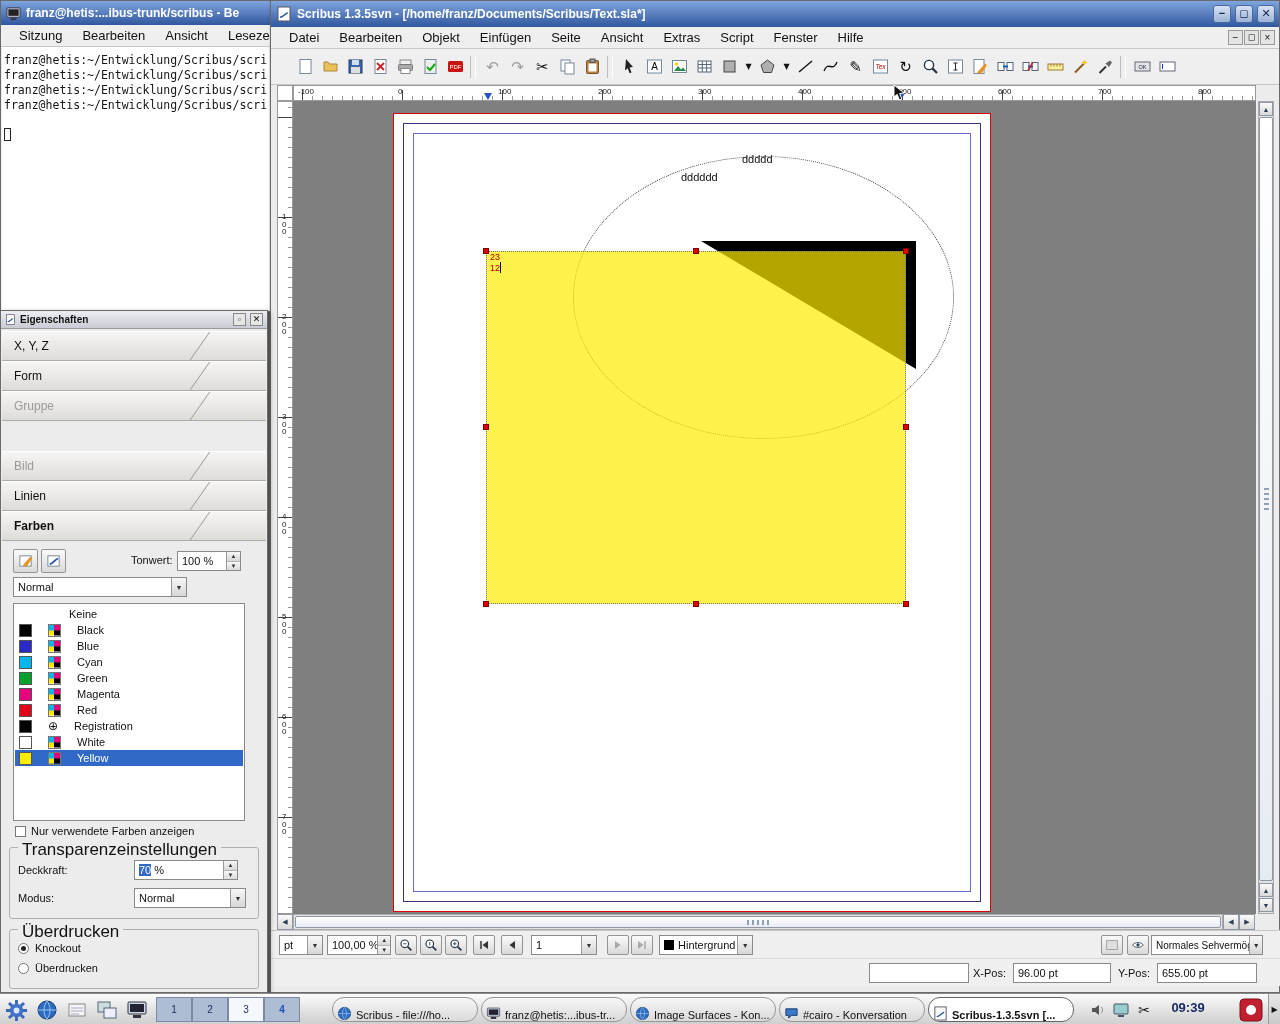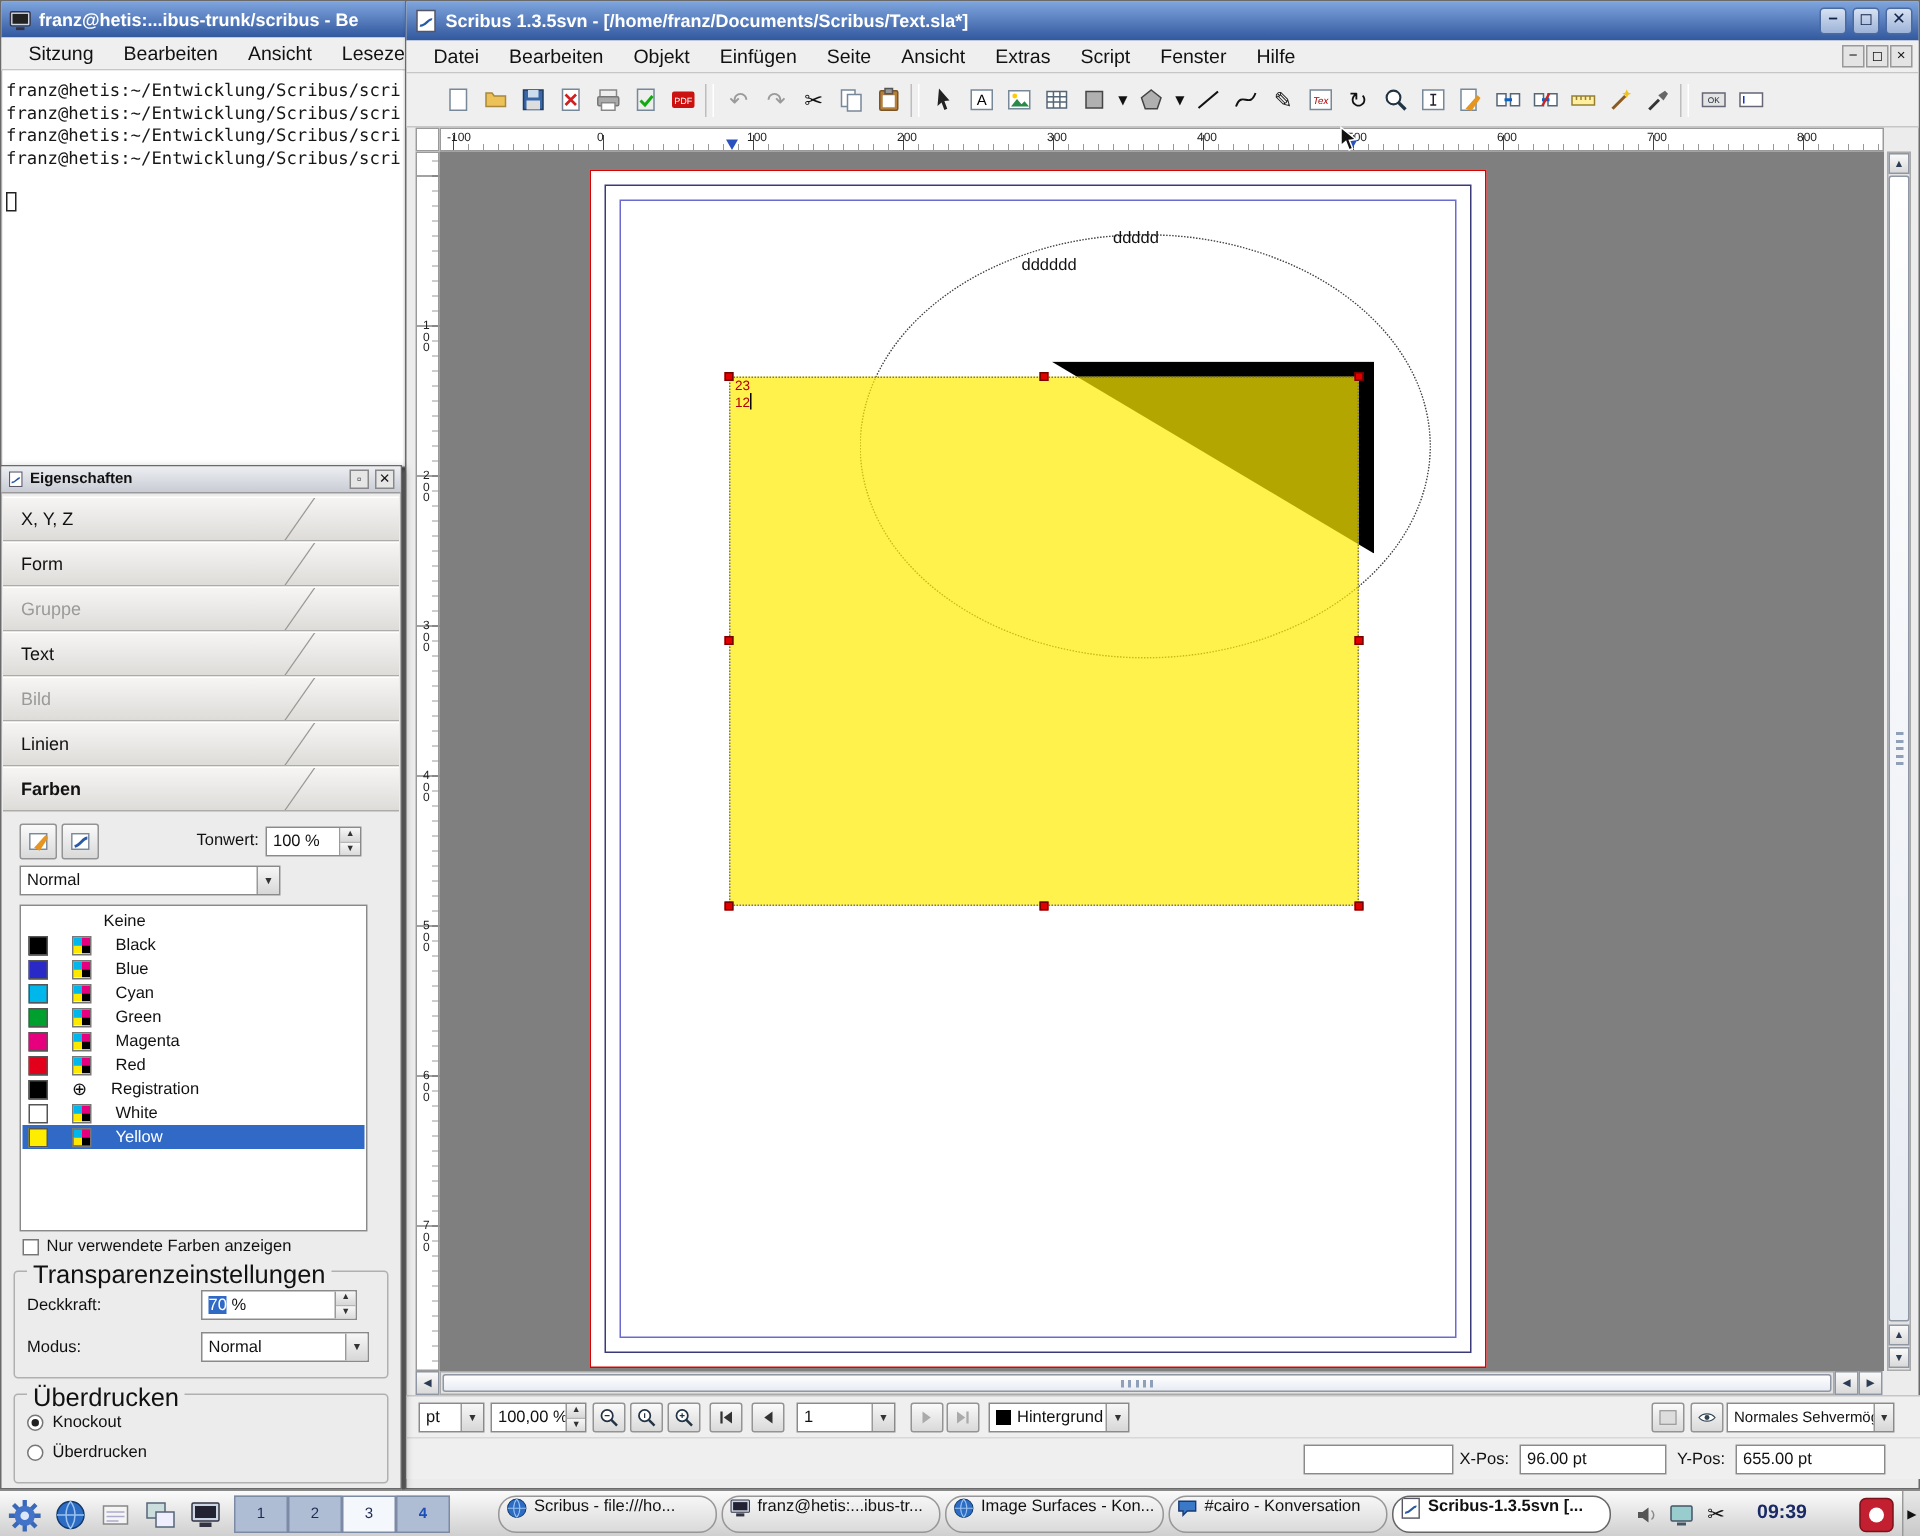--- a/index.html
+++ b/index.html
@@ -49,21 +49,21 @@
 .legend{position:absolute;top:-8px;left:8px;background:#ececec;padding:0 4px;font-size:17px}
 .hl{background:#3169c6;color:#fff}
 .checkbox{width:11px;height:11px;background:#fff;border:1px solid #777;flex:none}
 .radio{width:11px;height:11px;background:#fff;border:1px solid #777;border-radius:50%;flex:none;display:flex;align-items:center;justify-content:center}
 .radio .dot{width:5px;height:5px;border-radius:50%;background:#222}
 
 #canvas{position:absolute;background:#7f7f7f;overflow:hidden}
 .handle{position:absolute;width:6px;height:6px;background:#e00000;border:1px solid #7a0000;z-index:30}
 
 #taskbar{position:absolute;left:0;top:993px;width:1280px;height:31px;background:linear-gradient(#fbfbfb,#cfcfcf);border-top:1px solid #8a8a8a;display:block}
-.task{position:absolute;top:3px;height:25px;width:146px;background:linear-gradient(#f6f6f6,#dadada);border:1px solid #979797;border-radius:12px;display:flex;align-items:flex-start;gap:4px;font-size:11px;padding:0 4px;overflow:hidden;white-space:nowrap}
+.task{position:absolute;top:3px;height:25px;width:146px;background:linear-gradient(#f6f6f6,#dadada);border:1px solid #979797;border-radius:12px;display:flex;align-items:flex-end;gap:4px;font-size:11px;padding:0 4px;overflow:hidden;white-space:nowrap}
 .task.active{background:#fff;border-color:#666;font-weight:bold}
 .pcell{position:absolute;top:3px;width:36px;height:25px;background:#aebdd4;border:1px solid #7c8aa5;color:#1c2c55;font-size:10px;display:flex;align-items:center;justify-content:center}
 .pcell.active{background:#f4f7fb}
 .trayicon{position:absolute;top:6px;width:20px;height:20px;display:flex;align-items:center;justify-content:center}
 
 .termline{white-space:nowrap;overflow:hidden;font-family:"DejaVu Sans Mono","Liberation Mono",monospace;font-size:11.5px;line-height:15px;color:#161616}
 </style>
 </head>
 <body>
 
@@ -492,24 +492,20 @@
       <span class="slash"></span>
     </div>
   <div class="ptab" style="top:50px">
       <span>Form</span>
       <span class="slash"></span>
     </div>
   <div class="ptab" style="top:80px">
       <span class="dis">Gruppe</span>
       <span class="slash"></span>
     </div>
-  <div class="ptab" style="top:110px">
-      <span>Text</span>
-      <span class="slash"></span>
-    </div>
   <div class="ptab" style="top:140px">
       <span class="dis">Bild</span>
       <span class="slash"></span>
     </div>
   <div class="ptab" style="top:170px">
       <span>Linien</span>
       <span class="slash"></span>
     </div>
   <div class="ptab" style="top:200px;font-weight:bold">
       <span>Farben</span>

